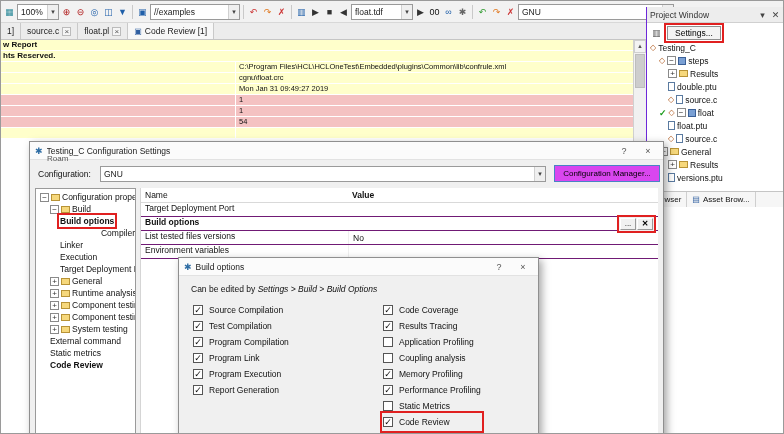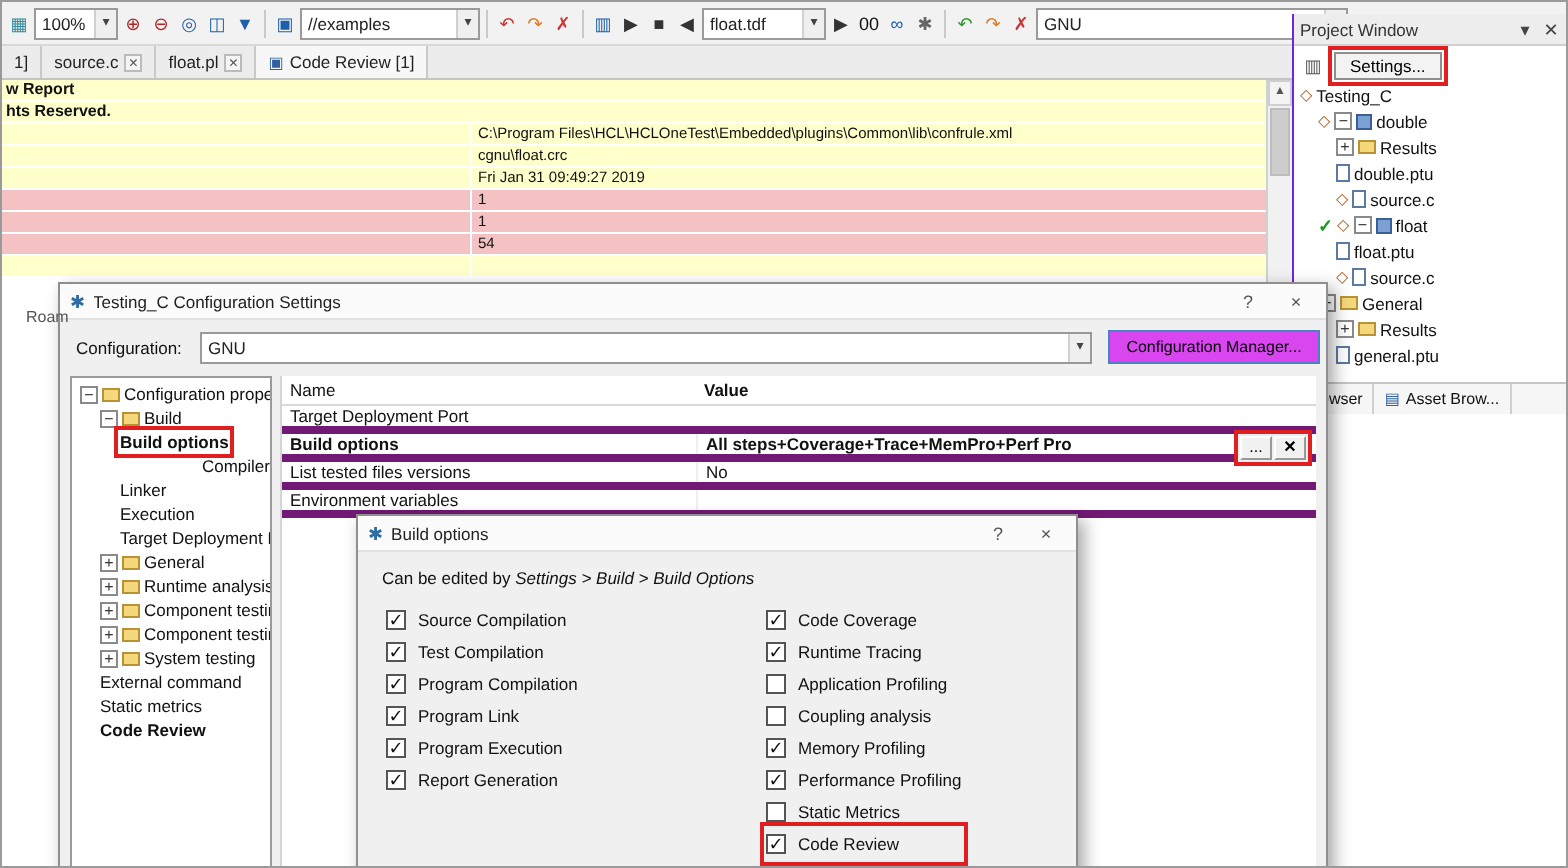--- a/index.html
+++ b/index.html
@@ -60,21 +60,21 @@
 .cfglabel{position:absolute;left:8px;top:27px;font-size:8.5px}
 .cfgcombo{position:absolute;left:70px;top:24px;width:446px}
 .mgrbtn{position:absolute;left:524px;top:23px;width:106px;height:17px;border:1px solid #4a82c4;background:#d946ef;font-size:8px;display:flex;align-items:center;justify-content:center;font-family:"Liberation Sans",sans-serif}
 .ctree{position:absolute;left:5px;top:46px;width:101px;bottom:6px;background:#fff;border:1px solid #9a9a9a;overflow:hidden;padding-top:2px}
 .crow{display:flex;align-items:center;height:12px;gap:2px;font-size:8.5px;white-space:nowrap}
 .clbl.b{font-weight:bold}
 .ctable{position:absolute;left:110px;top:46px;right:5px;bottom:6px;background:#fff;border-left:1px solid #d5d5d5;overflow:hidden}
 .thead{display:flex;height:15px;border-bottom:1px solid #d9d9d9;font-size:8.5px;align-items:center}
 .thead .h1{width:207px;padding-left:4px;flex:0 0 207px}
 .thead .h2{flex:1;padding-left:4px;font-weight:bold}
-.trow{display:flex;height:14px;border-bottom:4px solid #701a75;font-size:8.5px;align-items:flex-end;position:relative}
+.trow{display:flex;height:14px;border-bottom:1px solid #701a75;font-size:8.5px;align-items:flex-start;position:relative}
 .trow .tname{width:207px;padding-left:4px;white-space:nowrap;overflow:hidden;flex:0 0 207px}
 .trow .tval{flex:1;padding-left:4px;border-left:1px solid #efefef;height:100%;display:flex;align-items:center;white-space:nowrap;overflow:hidden}
 .trow.b .tname,.trow.b .tvtext{font-weight:bold}
 .valbtns{position:absolute;right:2px;top:-2px;display:flex;border:2px solid #e02020;padding:1px;background:#f0f0f0;gap:1px;z-index:2}
 .mini{width:16px;height:12px;font-size:8px;line-height:8px;background:#f1f1f1;border:1px solid #999;border-top-color:#fff;border-left-color:#fff;text-align:center;font-family:"Liberation Sans",sans-serif}
 .mini.x{font-weight:bold}
 .subtl{position:absolute;left:12px;top:26px;font-size:8.5px;white-space:nowrap}
 .subtl i{font-style:italic}
 .ckcol{position:absolute;top:44px}
 .ckcol.l{left:14px}.ckcol.r{left:204px}
@@ -141,21 +141,21 @@
   <div class="abs report">
     <div class="contents"><div class="rtitle tone-yellow">w Report</div><div class="rtitle tone-yellow">hts Reserved.</div></div>
     <div class="contents"><div class="rrow">
           <div class="rcell left tone-yellow"></div>
           <div class="rcell right tone-yellow">C:\Program Files\HCL\HCLOneTest\Embedded\plugins\Common\lib\confrule.xml</div>
         </div><div class="rrow">
           <div class="rcell left tone-yellow"></div>
           <div class="rcell right tone-yellow">cgnu\float.crc</div>
         </div><div class="rrow">
           <div class="rcell left tone-yellow"></div>
-          <div class="rcell right tone-yellow">Fri Jan 31 09:49:27 2019</div>
+          <div class="rcell right tone-yellow">Mon Jan 31 09:49:27 2019</div>
         </div><div class="rrow">
           <div class="rcell left tone-pink"></div>
           <div class="rcell right tone-pink">1</div>
         </div><div class="rrow">
           <div class="rcell left tone-pink"></div>
           <div class="rcell right tone-pink">1</div>
         </div><div class="rrow">
           <div class="rcell left tone-pink"></div>
           <div class="rcell right tone-pink">54</div>
         </div><div class="rrow">
@@ -181,21 +181,21 @@
     </div>
     <div class="pw-tree">
         <div class="ptrow" style="padding-left: 3px;">
           <span class="dia">◇</span>
           <span class="plbl">Testing_C</span>
         </div>
         <div class="ptrow" style="padding-left: 12px;">
           <span class="dia">◇</span>
           <span class="exp">−</span>
           <span class="mico"></span>
-          <span class="plbl">double</span>
+          <span class="plbl">steps</span>
         </div>
         <div class="ptrow" style="padding-left: 21px;">
           <span class="exp">+</span>
           <span class="fold"></span>
           <span class="plbl">Results</span>
         </div>
         <div class="ptrow" style="padding-left: 21px;">
           <span class="fico"></span>
           <span class="plbl">double.ptu</span>
         </div>
@@ -225,35 +225,35 @@
           <span class="fold"></span>
           <span class="plbl">General</span>
         </div>
         <div class="ptrow" style="padding-left: 21px;">
           <span class="exp">+</span>
           <span class="fold"></span>
           <span class="plbl">Results</span>
         </div>
         <div class="ptrow" style="padding-left: 21px;">
           <span class="fico"></span>
-          <span class="plbl">general.ptu</span>
+          <span class="plbl">versions.ptu</span>
         </div>
       </div>
     <div class="pw-bottom">
       <div class="pbt">
         <span>Browser</span>
       </div>
       <div class="pbt">
         <span class="tabicon">▤</span>
         <span>Asset Brow...</span>
       </div>
     </div>
   </div>
 
-  <div class="frag" style="left:12px;top:153px">Roam</div>
+  <div class="frag" style="left:46px;top:153px">Roam</div>
 
   <div class="dlg" style="left:28px;top:140px;width:635px;height:300px;z-index:10">
     <div class="dtitle">
       <span class="dico">✱</span>
       <span class="ttl">Testing_C Configuration Settings</span>
       <span class="tbtn">?</span>
       <span class="tbtn">×</span>
     </div>
     <div class="cfglabel">Configuration:</div>
     <span class="combo cfgcombo">
@@ -324,23 +324,20 @@
       </div>
     <div class="ctable">
       <div class="thead">
         <div class="h1">Name</div>
         <div class="h2">Value</div>
       </div>
       <div class="contents"><div class="trow">
             <div class="tname">Target Deployment Port</div>
           </div><div class="trow b">
             <div class="tname">Build options</div>
-            <div class="tval">
-              <span class="tvtext">All steps+Coverage+Trace+MemPro+Perf Pro</span>
-            </div>
             <span class="valbtns">
               <button class="mini">...</button>
               <button class="mini x">✕</button>
             </span>
           </div><div class="trow">
             <div class="tname">List tested files versions</div>
             <div class="tval">
               <span class="tvtext">No</span>
             </div>
           </div><div class="trow">
@@ -388,21 +385,21 @@
           <span class="cklbl">Report Generation</span>
         </div>
       </div>
     <div class="ckcol r">
         <div class="ckrow">
           <span class="ckbox">✓</span>
           <span class="cklbl">Code Coverage</span>
         </div>
         <div class="ckrow">
           <span class="ckbox">✓</span>
-          <span class="cklbl">Runtime Tracing</span>
+          <span class="cklbl">Results Tracing</span>
         </div>
         <div class="ckrow">
           <span class="ckbox"></span>
           <span class="cklbl">Application Profiling</span>
         </div>
         <div class="ckrow">
           <span class="ckbox"></span>
           <span class="cklbl">Coupling analysis</span>
         </div>
         <div class="ckrow">

